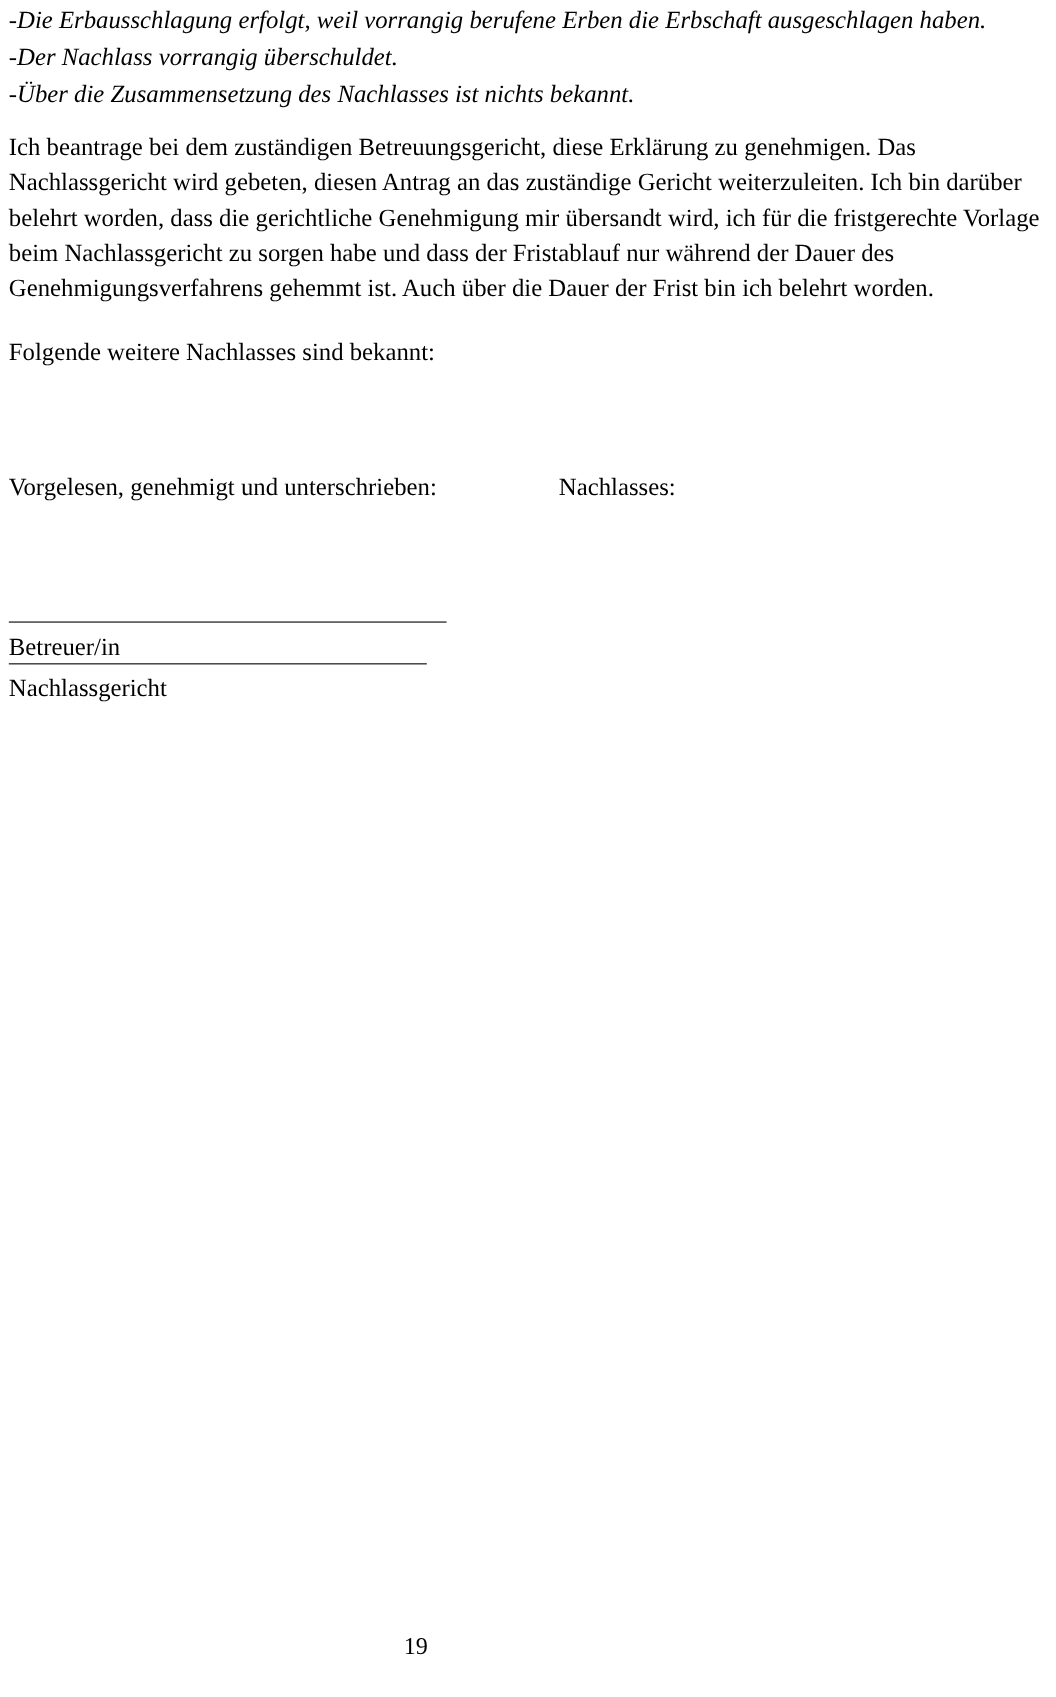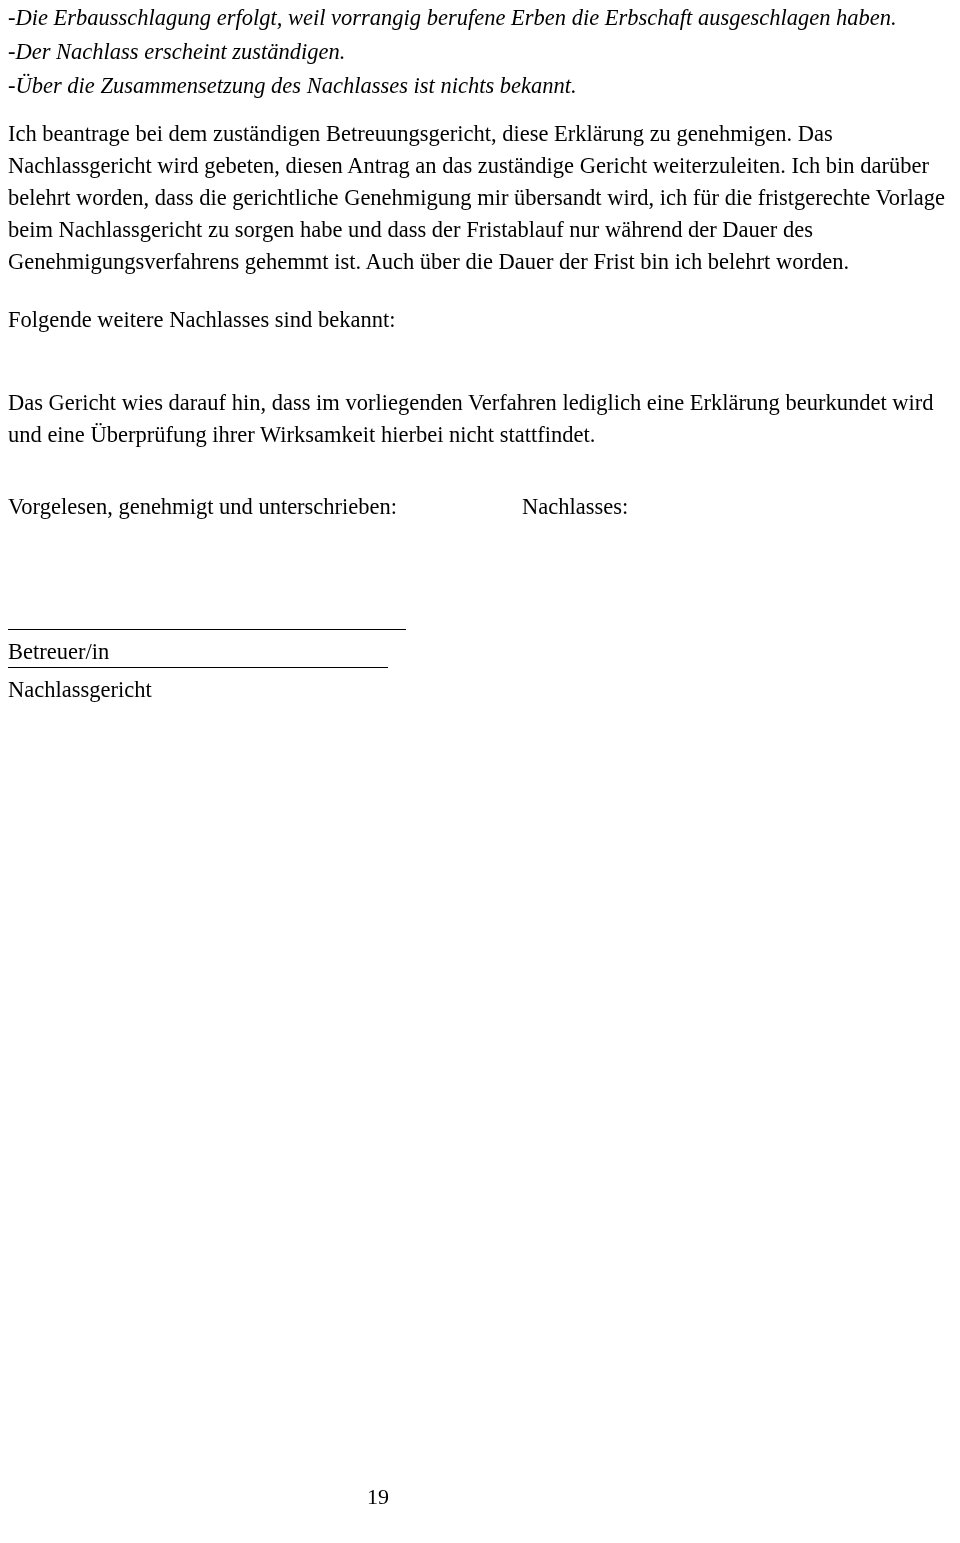--- a/index.html
+++ b/index.html
@@ -42,21 +42,20 @@
   .gap-1 { height: 16px; }
   .gap-2 { height: 26px; }
   .indent-1 {
     padding-left: 14px;
   }
   .sig-row {
     display: flex;
     flex-direction: row;
     align-items: flex-start;
     margin-top: 40px;
-    gap: 14px;
   }
   .sig-col-left {
     width: 500px;
   }
   .sig-col-right {
     width: 420px;
   }
   .sig-label {
     font-size: 22.5px;
     line-height: 1.42;
@@ -95,37 +94,36 @@
     font-size: 22px;
   }
 </style>
 </head>
 <body>
 
 <div class="page">
   <div class="content">
 
     <p class="para italic dash-block">-Die Erbausschlagung erfolgt, weil vorrangig berufene Erben die Erbschaft ausgeschlagen haben.</p>
-    <p class="para italic dash-block">-Der Nachlass erscheint zuständigen.</p>
+    <p class="para italic dash-block">-Der Nachlass vorrangig überschuldet.</p>
     <p class="para italic dash-block">-Über die Zusammensetzung des Nachlasses ist nichts bekannt.</p>
 
     <div class="gap-1"></div>
 
     <p class="para">Ich beantrage bei dem zuständigen Betreuungsgericht, diese Erklärung zu genehmigen. Das Nachlassgericht wird gebeten, diesen Antrag an das zuständige Gericht weiterzuleiten. Ich bin darüber belehrt worden, dass die gerichtliche Genehmigung mir übersandt wird, ich für die fristgerechte Vorlage beim Nachlassgericht zu sorgen habe und dass der Fristablauf nur während der Dauer des Genehmigungsverfahrens gehemmt ist. Auch über die Dauer der Frist bin ich belehrt worden.</p>
 
     <div class="gap-2"></div>
 
     <p class="para">Folgende weitere Nachlasses sind bekannt:</p>
 
     <div class="gap-2"></div>
 
 
     <div class="gap-2"></div>
 
-    <p class="para">Das Gericht wies darauf hin, dass im vorliegenden Verfahren lediglich eine Erklärung beurkundet wird und eine Überprüfung ihrer Wirksamkeit hierbei nicht stattfindet.</p>
 
     <div class="sig-row">
       <div class="sig-col-left">
         <span class="sig-label">Vorgelesen, genehmigt und unterschrieben:</span>
       </div>
       <div class="sig-col-right">
         <span class="sig-label">Nachlasses:</span>
       </div>
     </div>
 

